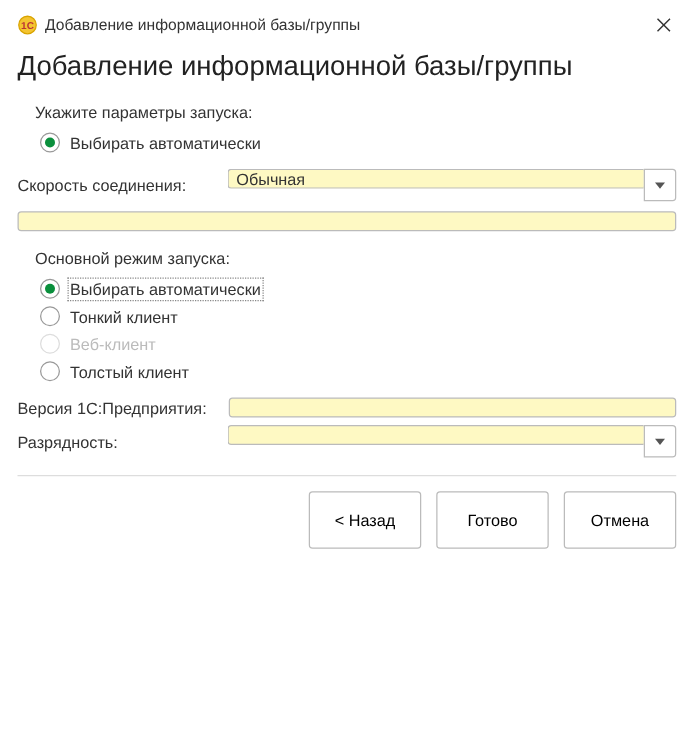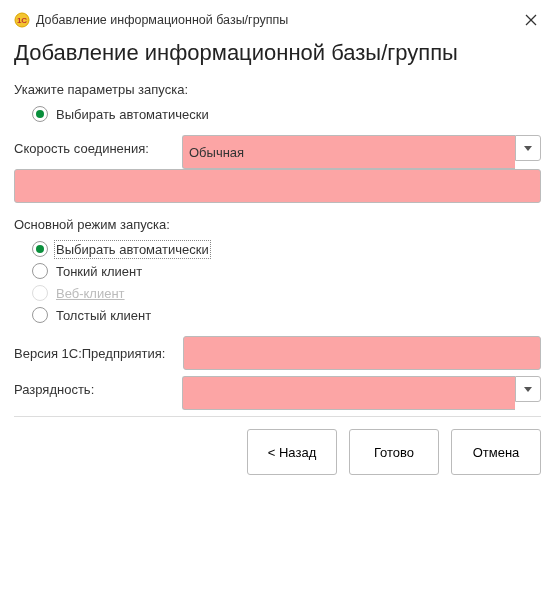--- a/index.html
+++ b/index.html
@@ -37,36 +37,35 @@
     display: inline-flex; align-items: center; justify-content: center;
     cursor: pointer;
   }
   h1.page-title {
     font-size: 22px;
     font-weight: normal;
     margin: 6px 0 16px 0;
     color: #222;
   }
   .label {
-    margin: 8px 0 6px 0;
+    margin: 8px 0 6px 14px;
   }
   .radio-group {
     margin: 4px 0 10px 0;
   }
   .radio-row {
     display: flex;
     align-items: center;
     gap: 8px;
     padding: 3px 0 3px 18px;
     cursor: pointer;
   }
   .radio-row.disabled {
     color: #bbb;
     cursor: default;
-    text-decoration: underline;
   }
   .radio {
     width: 16px; height: 16px;
     border: 1px solid #999;
     border-radius: 50%;
     box-sizing: border-box;
     display: inline-flex; align-items: center; justify-content: center;
     background: #fff;
   }
   .radio.checked::after {
@@ -89,27 +88,27 @@
     margin: 6px 0;
   }
   .row .row-label {
     min-width: 150px;
   }
   .wide-label {
     min-width: 190px;
   }
   .input, .select {
     flex: 1;
-    height: 34px;
+    height: 16px;
     border: 1px solid #bbb;
     border-radius: 3px;
     box-sizing: border-box;
     padding: 0 6px;
     font: inherit;
-    background: #fca5a5;
+    background: #fef9c3;
     color: #333;
   }
   .select-wrap {
     flex: 1;
     display: flex;
     align-items: stretch;
     height: 26px;
   }
   .select-wrap .select {
     border-top-right-radius: 0;

